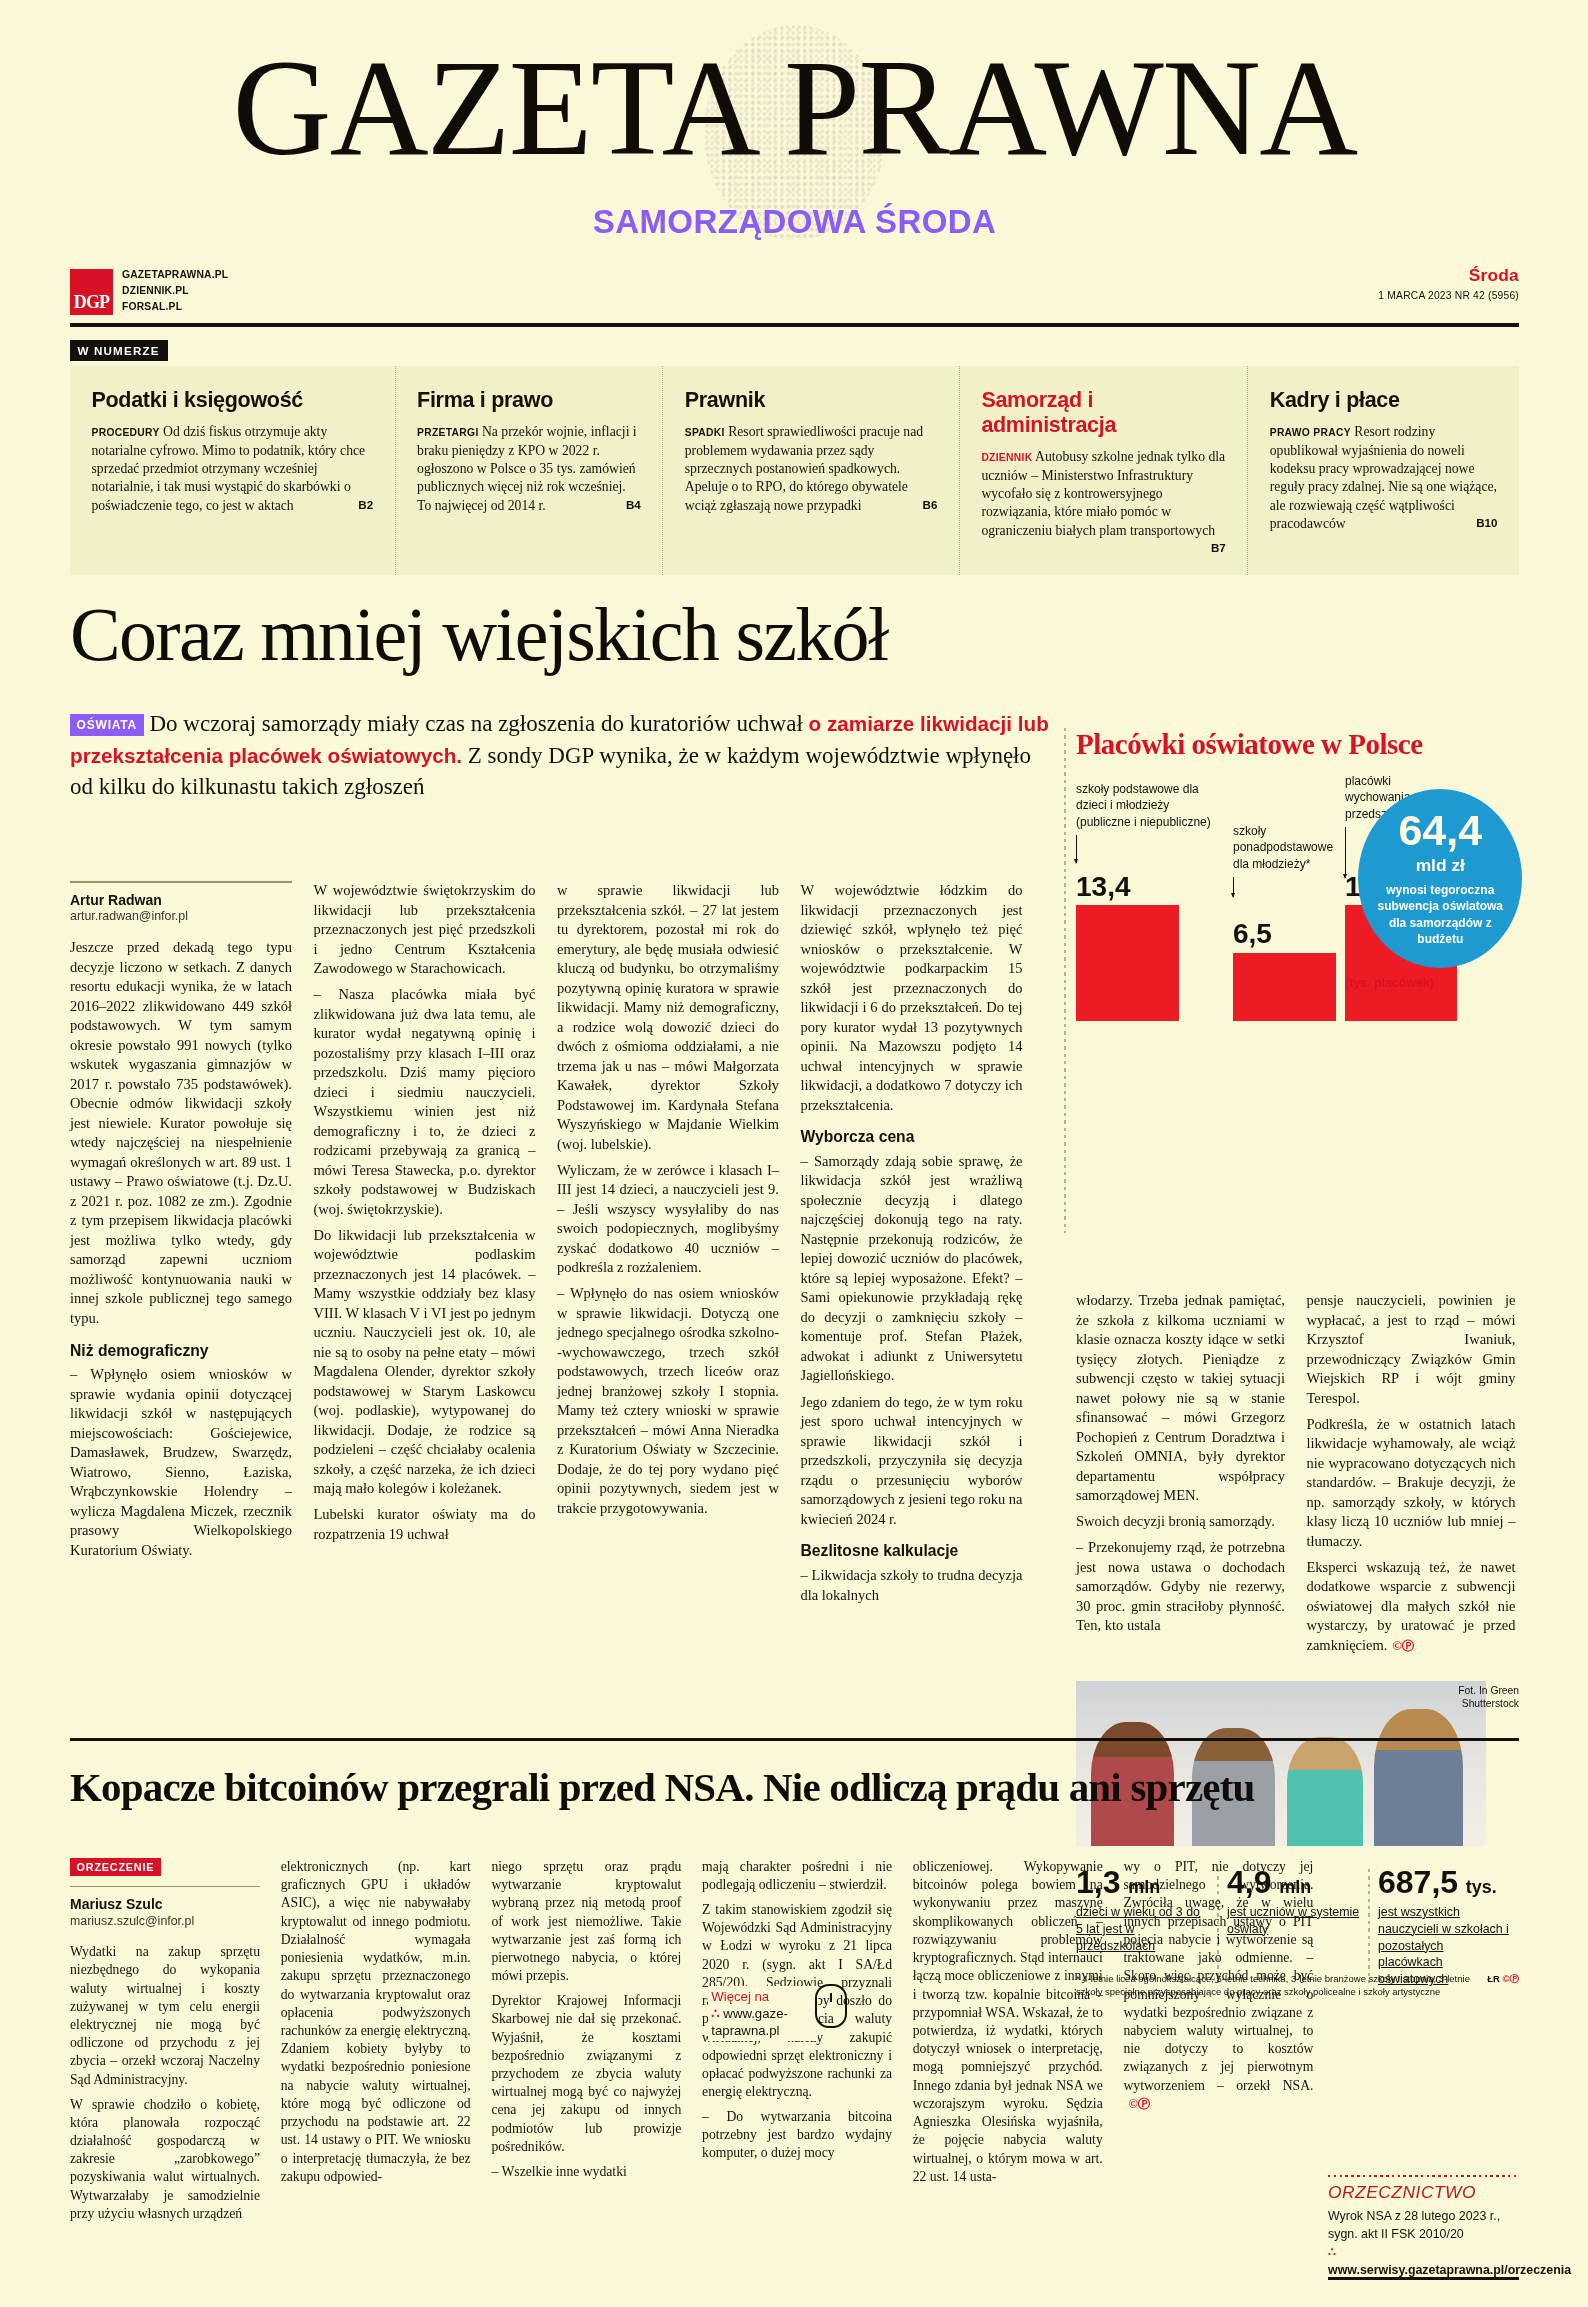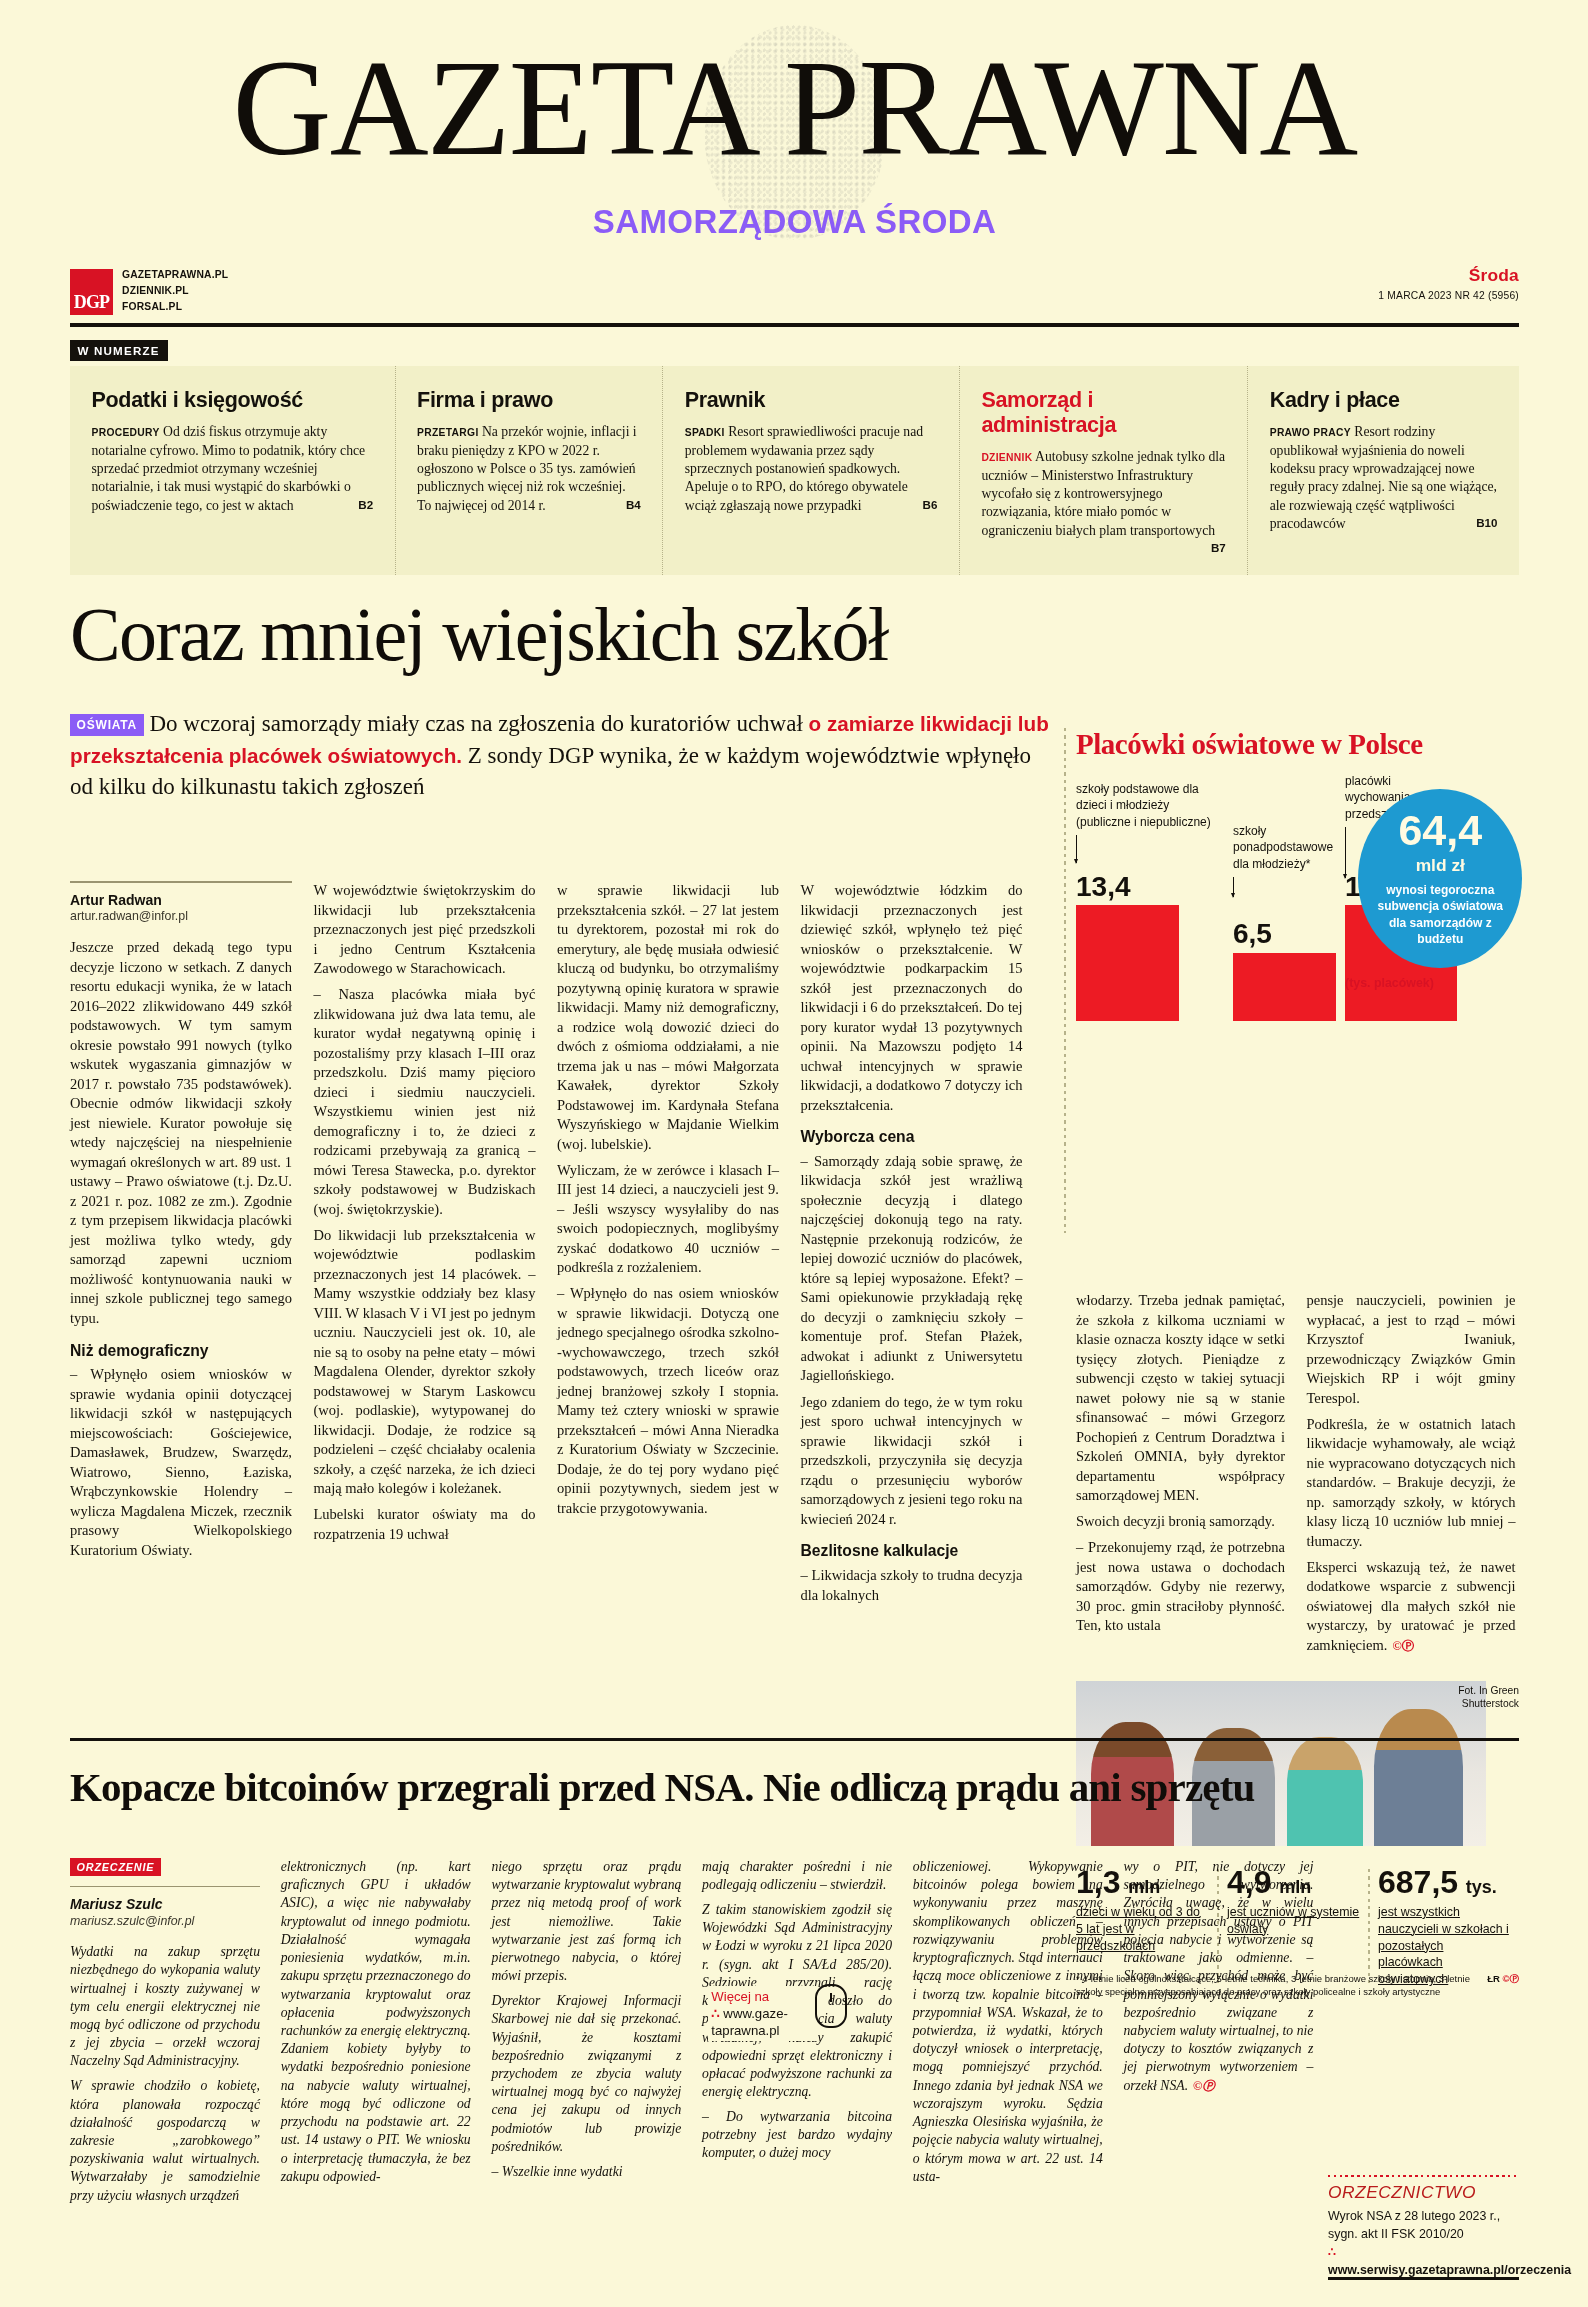--- a/index.html
+++ b/index.html
@@ -144,21 +144,21 @@
     font-family:"Liberation Sans",sans-serif;font-size:9.5px;line-height:1.42;color:#14110c;}
   .fnote .sig{float:right;font-weight:700;}
   .cp{display:inline-block;color:#d81224;font-weight:700;}
 
   
   .rule2{position:absolute;left:70px;right:70px;top:1738px;height:2.5px;background:#14110c;}
   .a2-h{position:absolute;left:70px;top:1763px;width:1448px;
     font-family:"Liberation Serif",serif;font-size:41px;font-weight:700;
     letter-spacing:-0.8px;color:#100d09;}
   .a2{position:absolute;left:70px;top:1858px;width:1448px;display:flex;gap:20.7px;}
-  .a2 .col{width:190px;font-style:italic;}
+  .a2 .col{width:190px;}
   .a2 .bodytext{font-size:13.7px;line-height:1.33;}
   .tag-red2{display:inline-block;background:#d81224;color:#fff;
     font-family:"Liberation Sans",sans-serif;font-size:10.8px;font-weight:700;
     letter-spacing:0.8px;padding:2.5px 6.6px 3.3px 6.6px;margin-bottom:10px;}
 
   .callout{
     position:absolute;left:708px;top:1986px;width:103px;
     font-family:"Liberation Sans",sans-serif;font-size:13.2px;line-height:1.3;color:#14110c;
     background:#fbf8d8;padding:1.7px 3.3px;
   }

